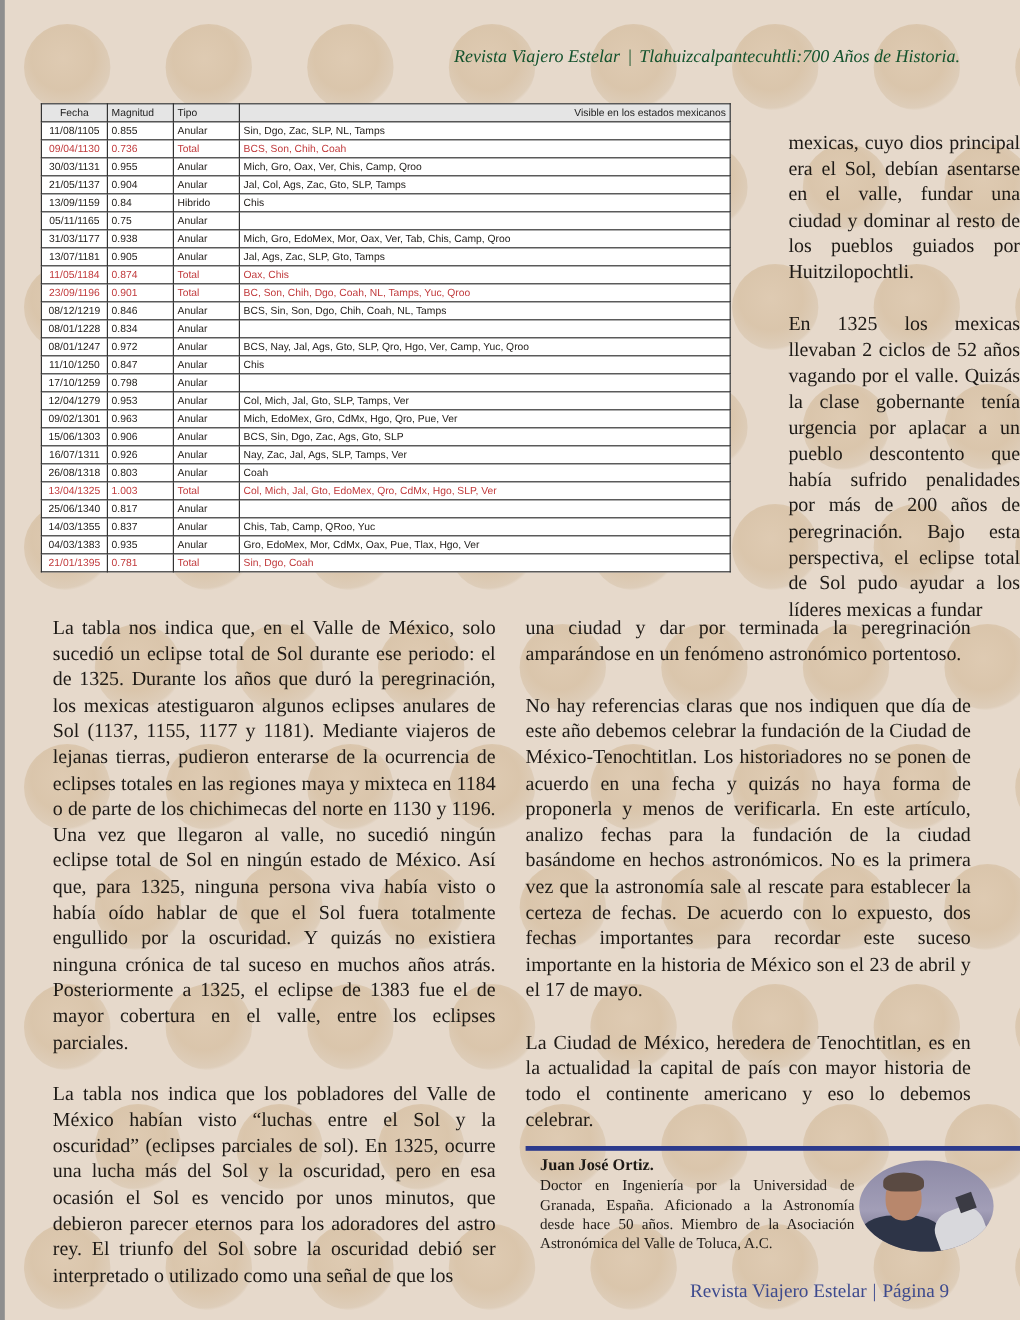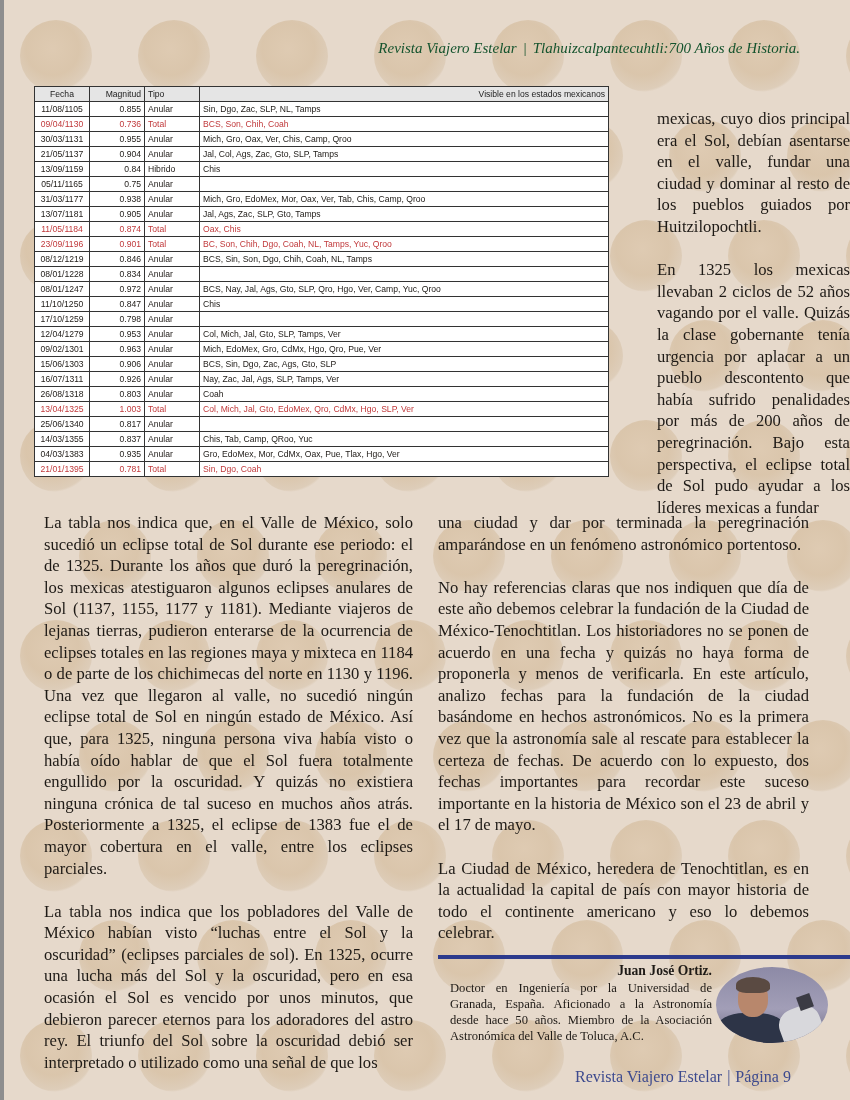--- a/index.html
+++ b/index.html
@@ -27,36 +27,36 @@
     border-collapse: collapse;
     font-family: "Liberation Sans", sans-serif; font-size: 8.6px;
     background: #ffffff;
   }
   table.eclipses th, table.eclipses td {
     border: 1px solid #333; padding: 0 3px; height: 14px; line-height: 13px;
     white-space: nowrap;
   }
   table.eclipses th { background: #e5e5e5; font-weight: normal; color:#222; }
   table.eclipses th.c-date, table.eclipses td.c-date { width: 48px; text-align: center; }
-  table.eclipses th.c-mag, table.eclipses td.c-mag { width: 48px; text-align: right; }
+  table.eclipses th.c-mag, table.eclipses td.c-mag { width: 48px; text-align: left; }
   table.eclipses th.c-type { text-align: left; width: 48px; }
   table.eclipses td.c-type { text-align: left; }
   table.eclipses th.c-vis { text-align: right; width: 402px; }
   table.eclipses tr.total td { color: #c0393b; }
   .col-text {
     position: absolute; z-index: 2; font-size: 16.6px; line-height: 21.6px;
     text-align: justify;
   }
   .col-text p { margin: 0 0 21.6px 0; }
   .right-top { left: 616px; top: 108px; width: 193px; margin-left: 41px; }
   .left-bottom { left: 44px; top: 512px; width: 369px; }
   .right-bottom { left: 438px; top: 512px; width: 371px; }
   .author-rule { position:absolute; left:438px; top:955px; width:412px; height:4px; background:#2c3a8c; z-index:2; }
   .author-box { position:absolute; left:450px; top:963px; width:262px; z-index:2; font-size:12.6px; line-height:16px; text-align: justify; }
-  .author-name { font-weight: bold; text-align: right; font-size:13.6px; margin-bottom:1px; }
+  .author-name { font-weight: bold; font-size:13.6px; margin-bottom:1px; }
   .author-photo {
     position:absolute; left:716px; top:967px; width:112px; height:76px; border-radius:50%;
     overflow:hidden; z-index:2;
     background: linear-gradient(180deg, #8d8aa6 0%, #a29eb7 55%, #6a6780 100%);
   }
   .author-photo .person-head { position:absolute; left:22px; top:14px; width:30px; height:36px; border-radius:45%; background:#b8876c; }
   .author-photo .person-hair { position:absolute; left:20px; top:10px; width:34px; height:16px; border-radius:50% 50% 30% 30%; background:#5a4a42; }
   .author-photo .person-body { position:absolute; left:0px; top:46px; width:70px; height:40px; border-radius:40% 40% 0 0; background:#2d3447; }
   .author-photo .telescope { position:absolute; left:64px; top:40px; width:42px; height:40px; border-radius:40% 40% 10% 10%; background:#d8d8dc; transform: rotate(-20deg); }
   .author-photo .telescope-top { position:absolute; left:82px; top:28px; width:14px; height:14px; background:#3b3b44; transform: rotate(-20deg); }

